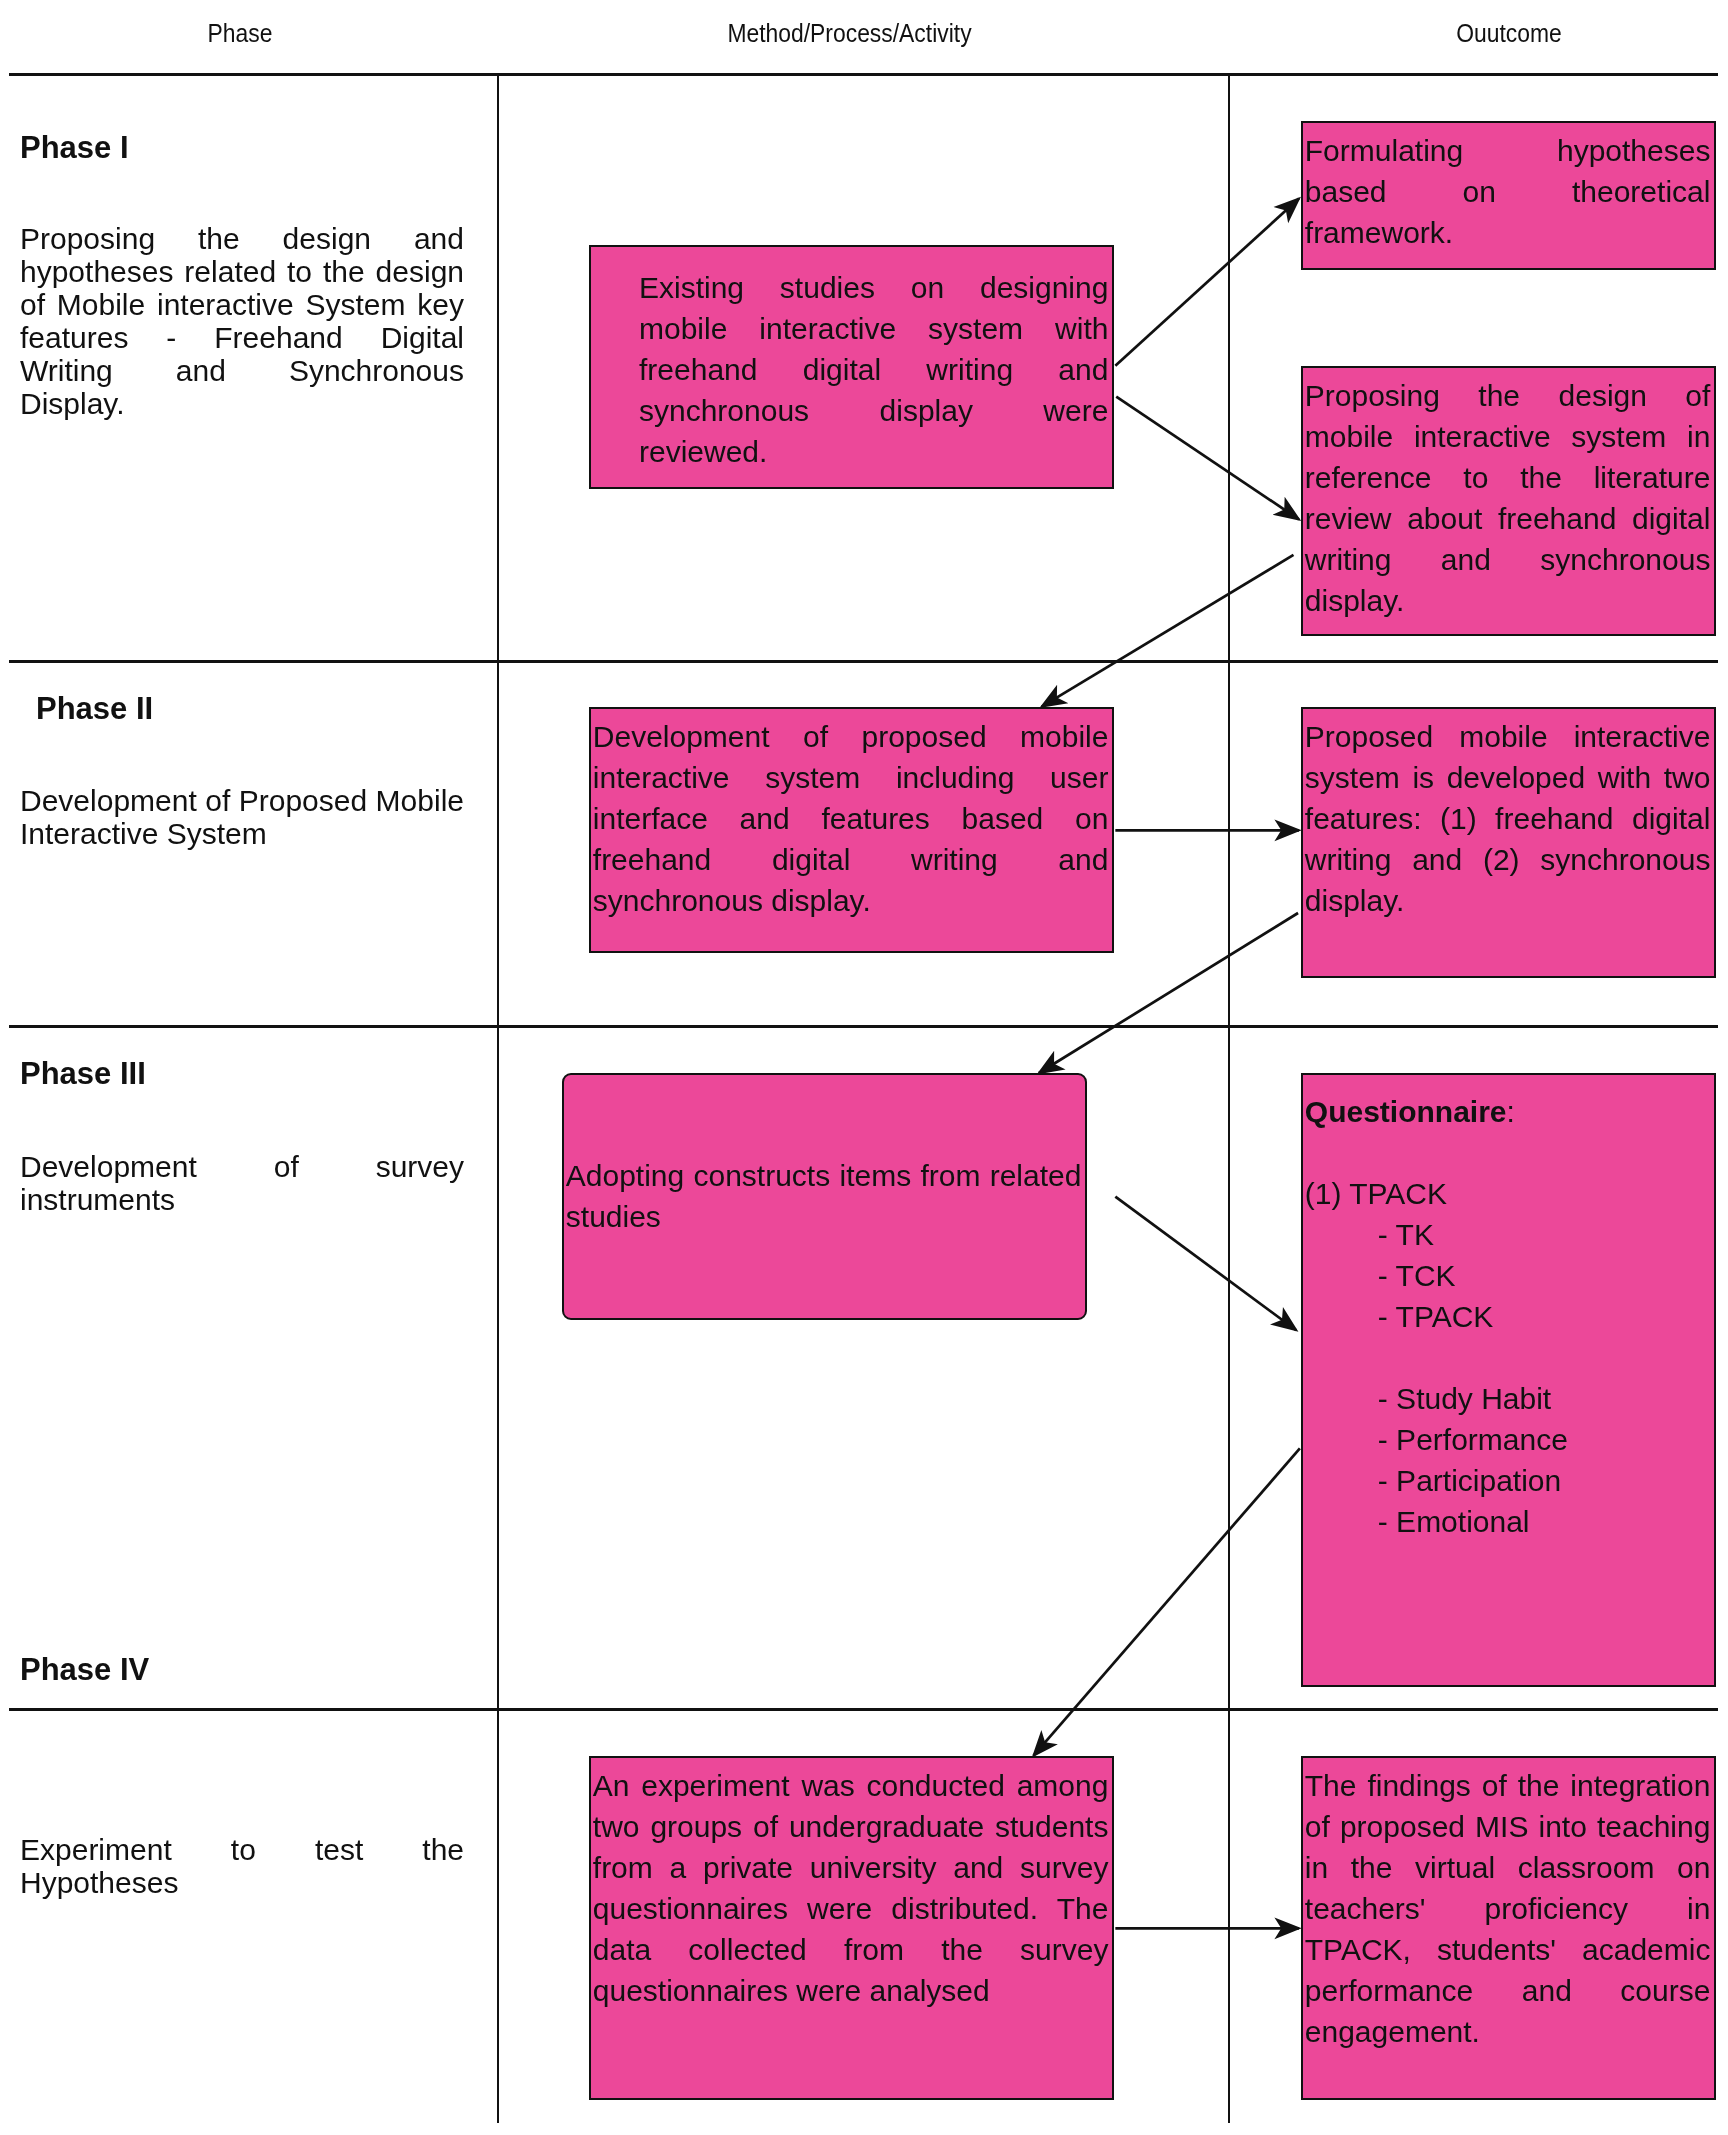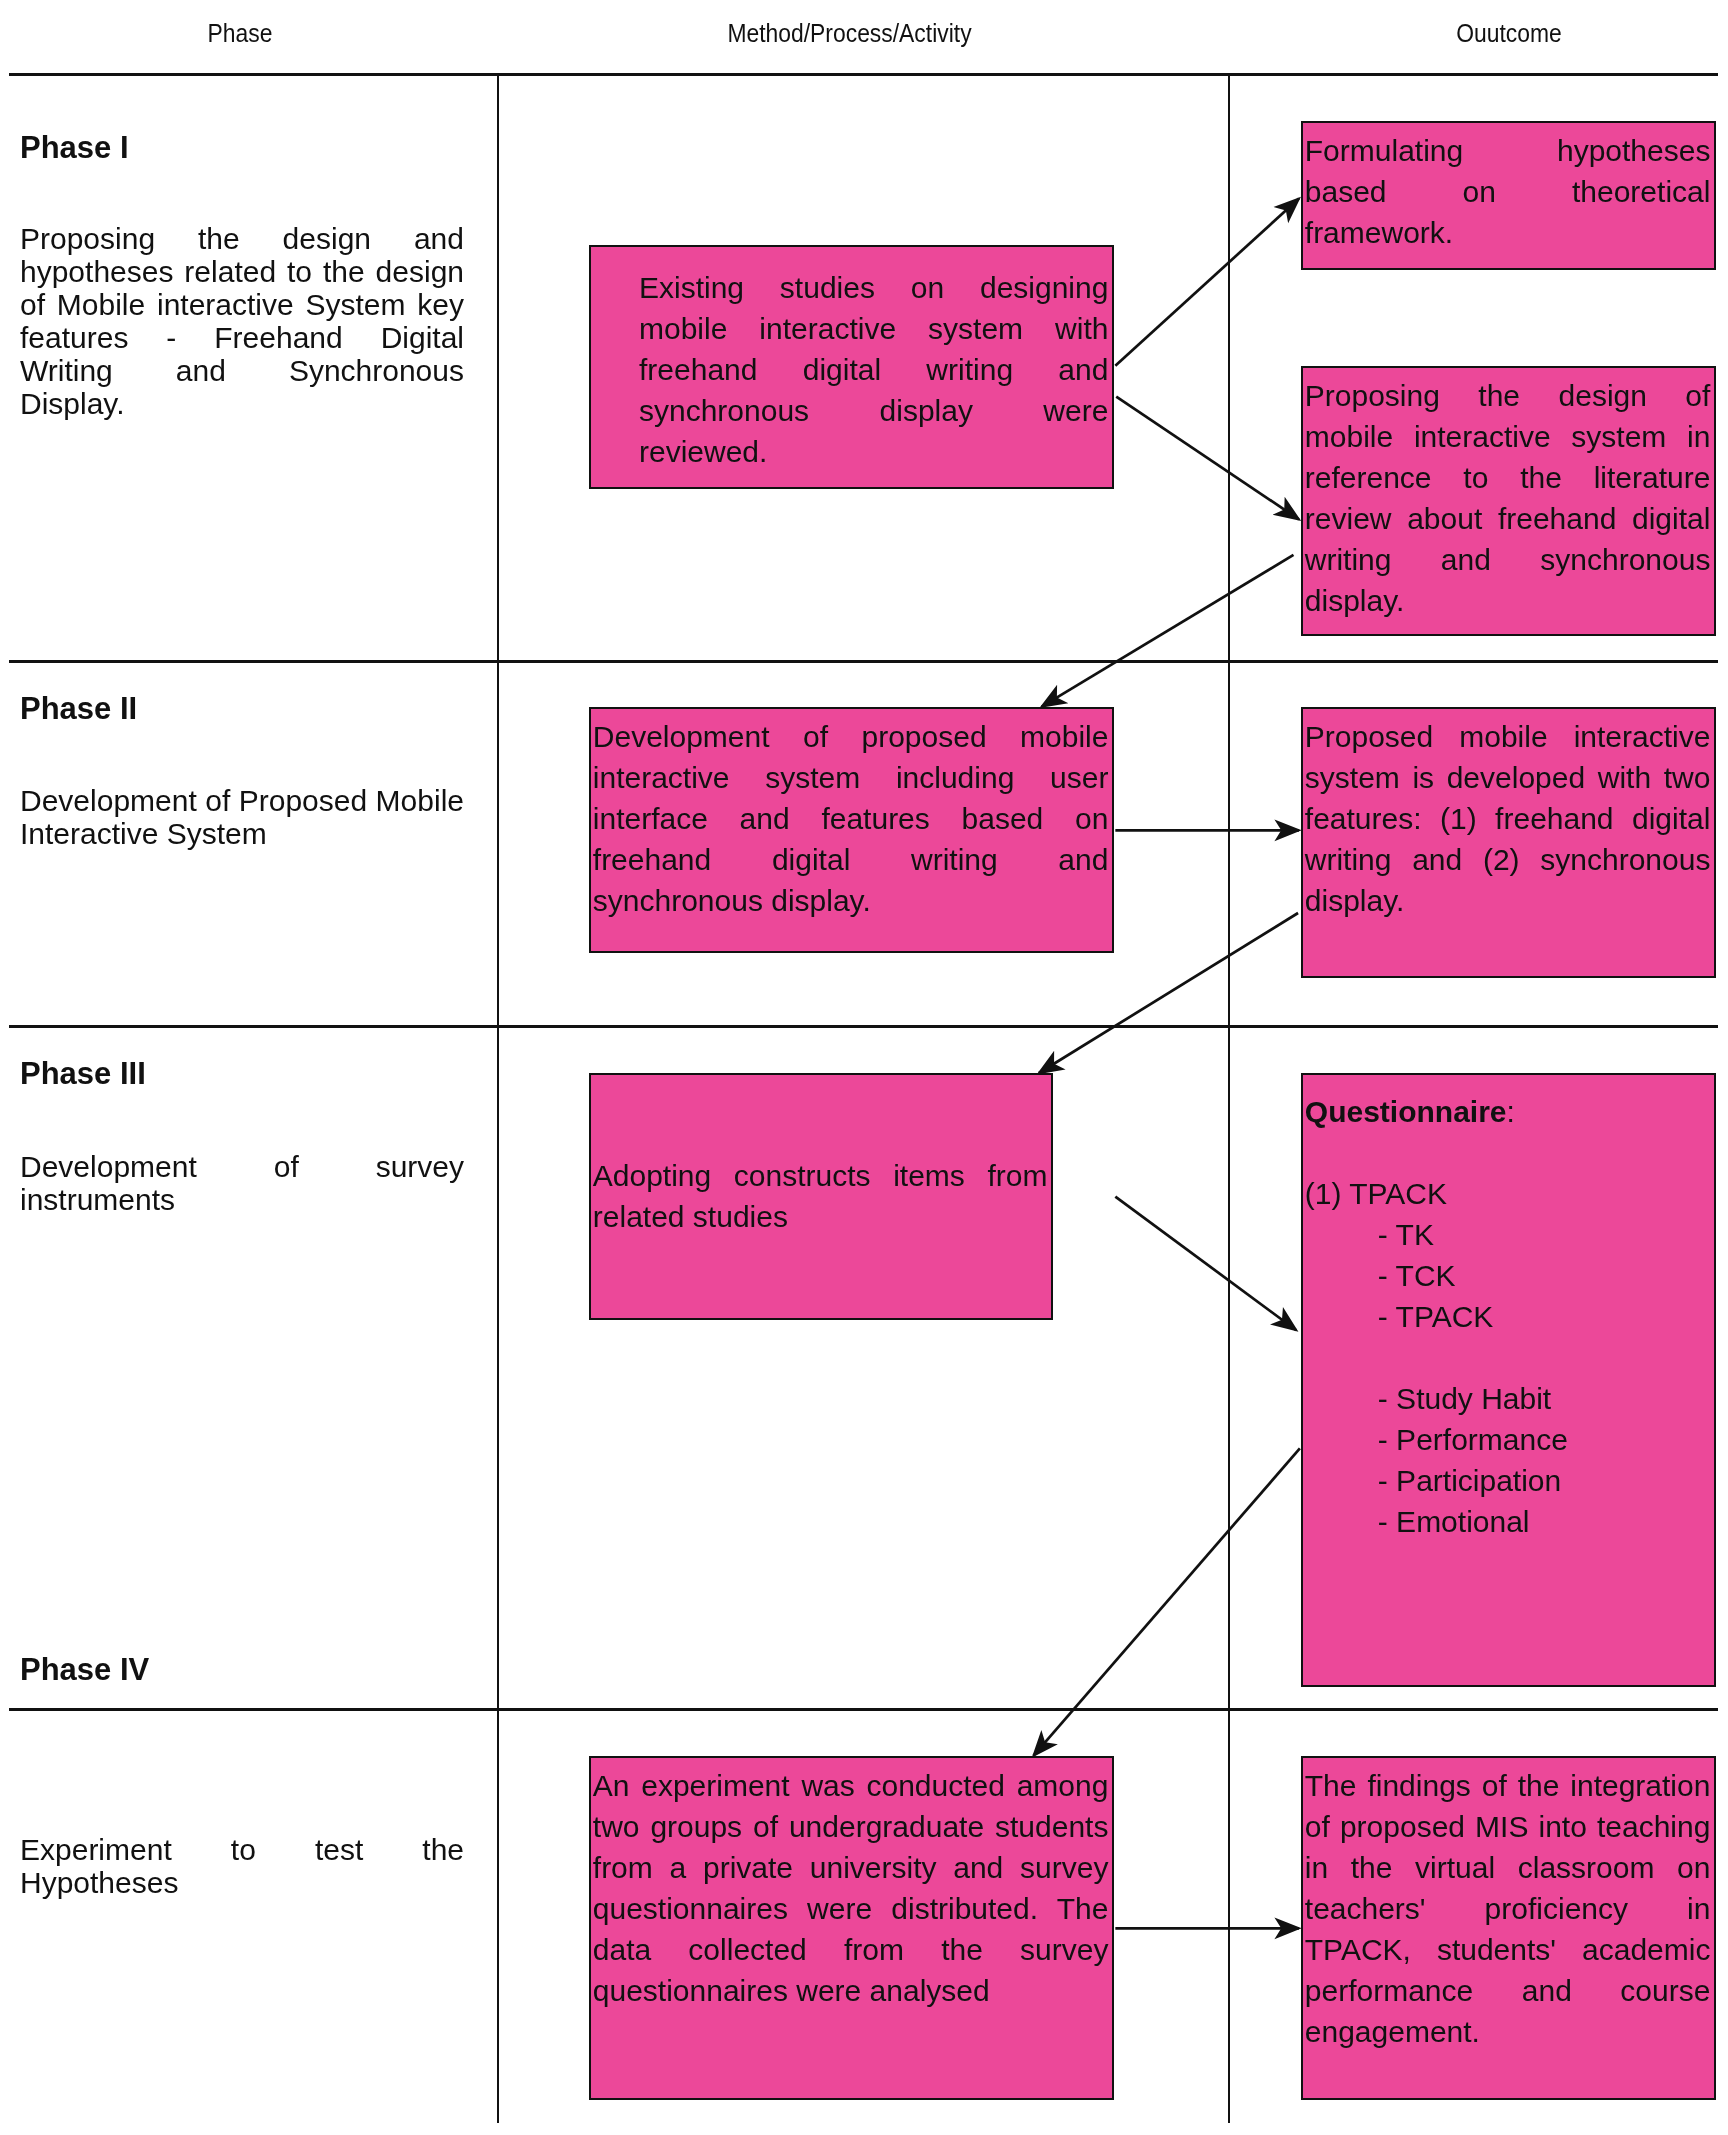--- a/index.html
+++ b/index.html
@@ -37,32 +37,32 @@
 <div class="box" style="left:589px; top:245px; width:525px; height:244px;padding-left:48px;">
   <span>Existing studies on designing mobile interactive system with freehand digital writing and synchronous display were reviewed.</span>
 </div>
 <div class="box top" style="left:1301px; top:121px; width:415px; height:149px;">
   <span>Formulating hypotheses based on theoretical framework.</span>
 </div>
 <div class="box top" style="left:1301px; top:366px; width:415px; height:270px;">
   <span>Proposing the design of mobile interactive system in reference to the literature review about freehand digital writing and synchronous display.</span>
 </div>
 
-<div class="phase-title" style="top:691px;">Phase II</div>
+<div class="phase-title" style="top:691px;margin-left:16px;">Phase II</div>
 <div class="phase-desc" style="top:784px;">Development of Proposed Mobile Interactive System</div>
 <div class="box top" style="left:589px; top:707px; width:525px; height:246px;">
   <span>Development of proposed mobile interactive system including user interface and features based on freehand digital writing and synchronous display.</span>
 </div>
 <div class="box top" style="left:1301px; top:707px; width:415px; height:271px;">
   <span>Proposed mobile interactive system is developed with two features: (1) freehand digital writing and (2) synchronous display.</span>
 </div>
 
 <div class="phase-title" style="top:1056px;">Phase III</div>
 <div class="phase-desc" style="top:1150px;">Development of survey instruments</div>
-<div class="box" style="left:589px; top:1073px; width:464px; height:247px; padding-top:80px;">
+<div class="box" style="left:562px; top:1073px; width:525px; height:247px; padding-top:80px;border-radius:9px;">
   <span>Adopting constructs items from related studies</span>
 </div>
 <div class="box top" style="left:1301px; top:1073px; width:415px; height:614px; padding-top:16.4px; text-align:left;">
   <div><span class="q-title">Questionnaire</span><span>:</span></div>
   <div class="q-gap"></div>
   <div>(1) TPACK</div>
   <div class="q-sub">- TK</div>
   <div class="q-sub">- TCK</div>
   <div class="q-sub">- TPACK</div>
   <div class="q-gap"></div>

